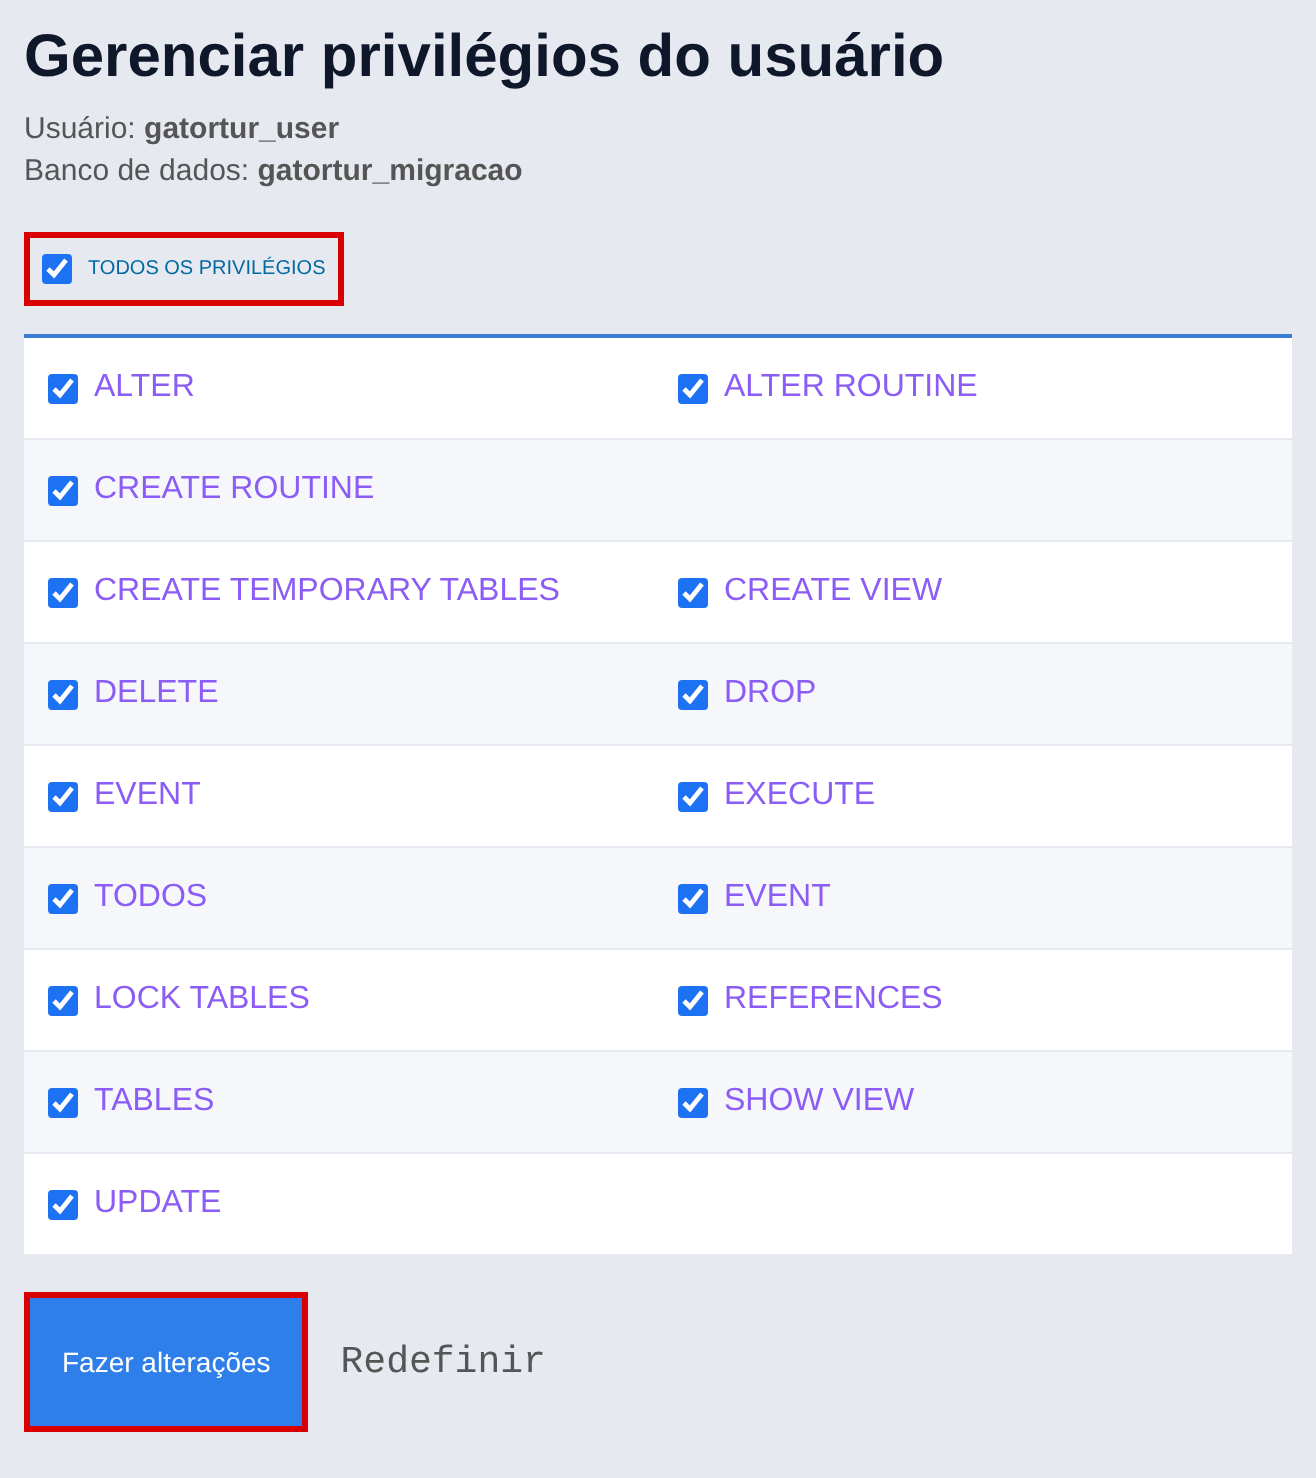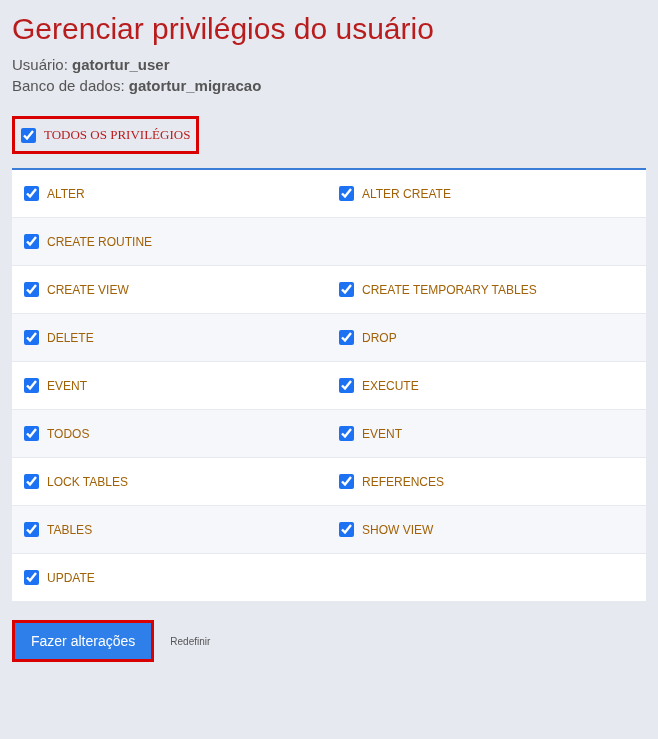--- a/index.html
+++ b/index.html
@@ -5,46 +5,45 @@
     * { box-sizing: border-box; margin: 0; padding: 0; }
     body {
       font-family: "Segoe UI", Arial, sans-serif;
       background: #e6e9f0;
       width: 658px;
       padding: 12px;
       color: #555;
     }
     h1 {
       font-size: 30px;
-      font-weight: 400;
-      color: #b91c1c;
+      font-weight: 700;
+      color: #0f172a;
       margin-bottom: 10px;
     }
     .meta-line {
       font-size: 15px;
       color: #555;
       margin-bottom: 4px;
     }
     .meta-line strong { font-weight: 700; }
     .all-priv-row {
       margin-top: 18px;
       padding: 8px 6px;
       display: inline-block;
       border: 3px solid #d80000;
     }
     .check-item {
       display: flex;
       align-items: center;
       gap: 8px;
     }
     .check-item label {
-      font-size: 13px;
-      color: #b91c1c;
+      font-size: 10px;
+      color: #0369a1;
       cursor: default;
-      font-family: Liberation Serif, serif;
     }
     input[type="checkbox"] {
       width: 15px;
       height: 15px;
       accent-color: #1d72f3;
       cursor: pointer;
       flex-shrink: 0;
     }
     hr.blue {
       border: none;
@@ -63,43 +62,43 @@
     }
     .priv-row:nth-child(2n) { background: #f6f7fb; }
     .priv-cell {
       width: 50%;
       padding: 16px 10px;
       display: flex;
       align-items: center;
       gap: 8px;
     }
     .priv-cell:first-child { padding-left: 12px; }
-    .priv-cell label { font-size: 12px; color: #a16207; }
+    .priv-cell label { font-size: 16px; color: #8b5cf6; }
     .button-row {
       margin-top: 18px;
       display: flex;
       align-items: center;
       gap: 16px;
     }
     .btn-primary {
       background: #2f7fea;
       color: #fff;
       border: 3px solid #d80000;
-      padding: 10px 16px;
+      padding: 24px 16px;
       font-size: 14px;
       cursor: pointer;
       font-family: inherit;
     }
     .btn-link {
       background: none;
       border: none;
       color: #555;
-      font-size: 10px;
+      font-size: 19px;
       cursor: pointer;
-      font-family: Liberation Sans, sans-serif;
+      font-family: Liberation Mono, monospace;
     }
   </style>
 </head>
 <body>
 
 
 
 <h1>Gerenciar privilégios do usuário</h1>
 
 <p class="meta-line">
@@ -121,37 +120,37 @@
 <hr class="blue">
 
 <div class="priv-grid" id="priv-grid">
     <div class="priv-row">
       <div class="priv-cell">
         <input type="checkbox" checked="" style="">
         <label>ALTER</label>
       </div>
       <div class="priv-cell">
         <input type="checkbox" checked="" style="">
-        <label>ALTER CREATE</label>
+        <label>ALTER ROUTINE</label>
       </div>
     </div>
     <div class="priv-row">
       <div class="priv-cell">
         <input type="checkbox" checked="" style="">
         <label>CREATE ROUTINE</label>
       </div>
     </div>
     <div class="priv-row">
       <div class="priv-cell">
         <input type="checkbox" checked="" style="">
+        <label>CREATE TEMPORARY TABLES</label>
+      </div>
+      <div class="priv-cell">
+        <input type="checkbox" checked="" style="">
         <label>CREATE VIEW</label>
-      </div>
-      <div class="priv-cell">
-        <input type="checkbox" checked="" style="">
-        <label>CREATE TEMPORARY TABLES</label>
       </div>
     </div>
     <div class="priv-row">
       <div class="priv-cell">
         <input type="checkbox" checked="" style="">
         <label>DELETE</label>
       </div>
       <div class="priv-cell">
         <input type="checkbox" checked="" style="">
         <label>DROP</label>

